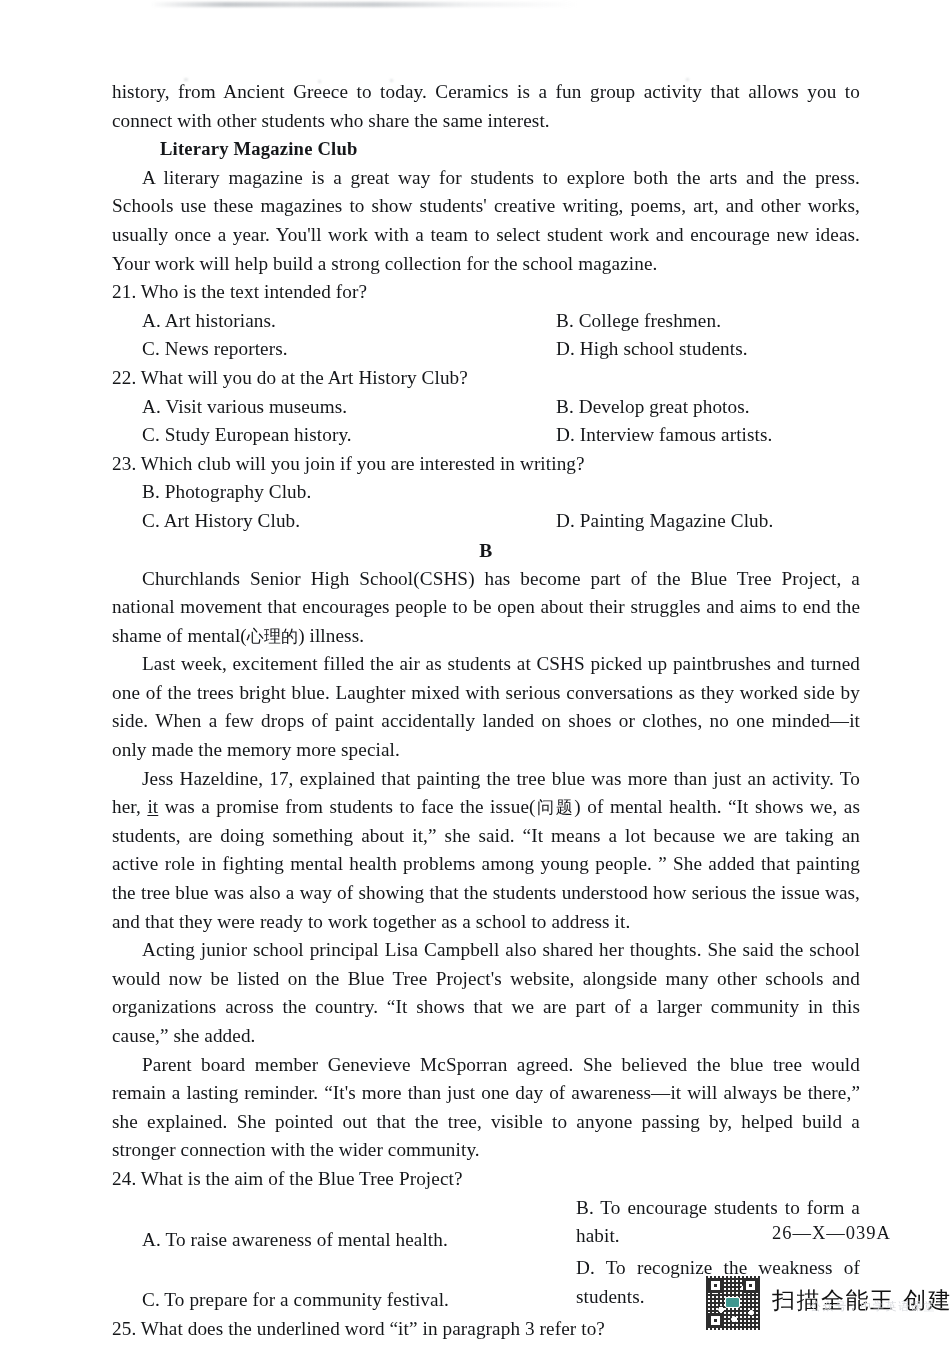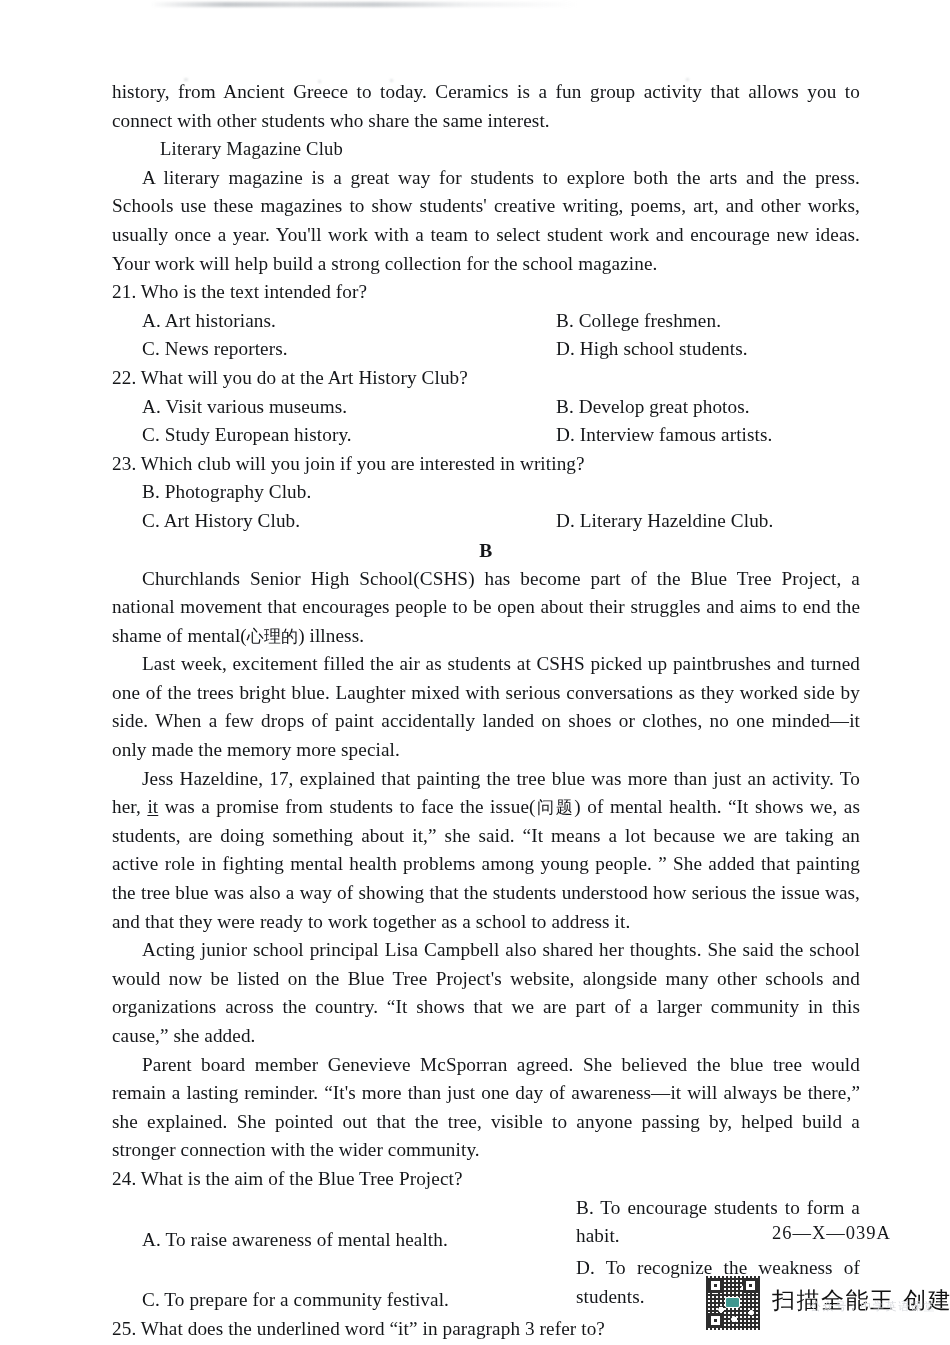--- a/index.html
+++ b/index.html
@@ -66,21 +66,21 @@
     text-indent: 0;
   }
   p.para.indent {
     text-indent: 30px;
   }
 
   .club-head {
     margin: 0;
     font-size: 18.6px;
     line-height: 28.6px;
-    font-weight: normal;
+    font-weight: bold;
     padding-left: 48px;
     letter-spacing: 0.2px;
   }
 
   .section-letter {
     margin: 0;
     font-size: 19.5px;
     line-height: 29px;
     font-weight: bold;
     text-align: center;
@@ -269,21 +269,21 @@
 
     <div class="qline">
       <span>23.</span>
       <span>Which club will you join if you are interested in writing?</span>
     </div>
     <div class="opts">
       <span class="opt-b">B. Photography Club.</span>
     </div>
     <div class="opts">
       <span class="opt-a">C. Art History Club.</span>
-      <span class="opt-b">D. Literary Hazeldine Club.</span>
+      <span class="opt-b">D. Painting Magazine Club.</span>
     </div>
 
     <div class="section-letter">B</div>
 
     <p class="para indent"><span>Churchlands Senior High School(CSHS) has become part of the Blue Tree Project, a national movement that encourages people to be open about their struggles and aims to end the shame of mental(</span><span class="cjk">心理的</span><span>) illness.</span></p>
 
     <p class="para indent">Last week, excitement filled the air as students at CSHS picked up paintbrushes and turned one of the trees bright blue. Laughter mixed with serious conversations as they worked side by side. When a few drops of paint accidentally landed on shoes or clothes, no one minded—it only made the memory more special.</p>
 
     <p class="para indent"><span>Jess Hazeldine, 17, explained that painting the tree blue was more than just an activity. To her, </span><u class="underline-it">it</u><span> was a promise from students to face the issue(</span><span class="cjk">问题</span><span>) of mental health. “It shows we, as students, are doing something about it,” she said. “It means a lot because we are taking an active role in fighting mental health problems among young people. ” She added that painting the tree blue was also a way of showing that the students understood how serious the issue was, and that they were ready to work together as a school to address it.</span></p>
 

